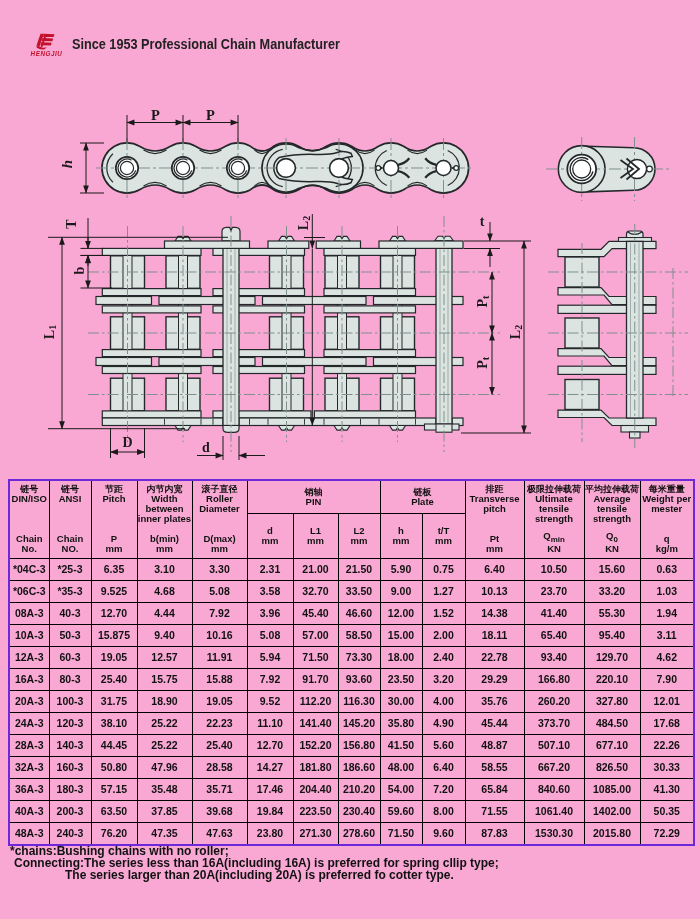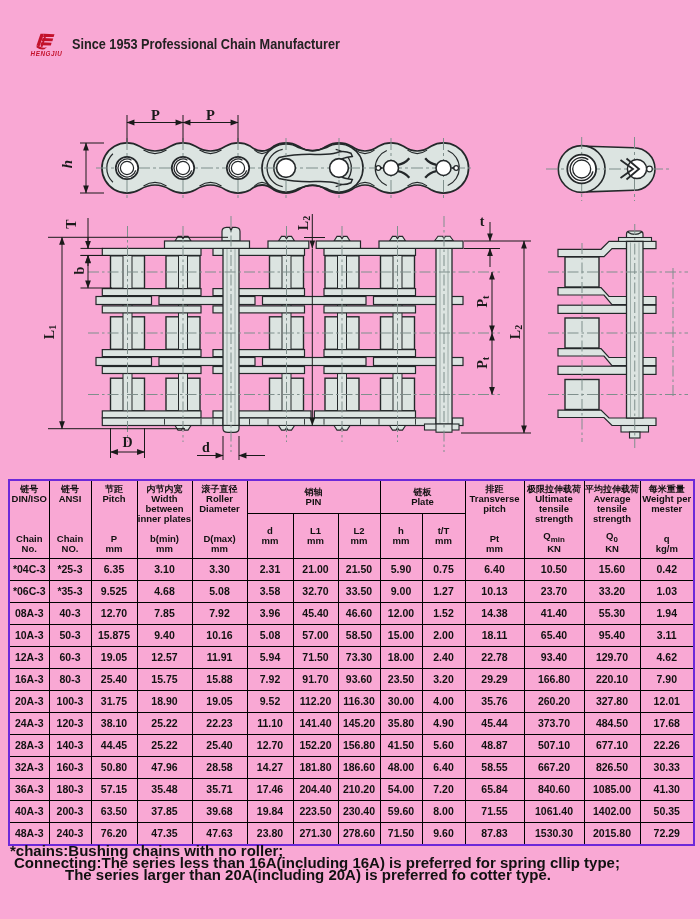--- a/index.html
+++ b/index.html
@@ -10,21 +10,21 @@
          letter-spacing:0px;}
   #tablewrap{position:absolute;left:8px;top:479px;}
   table{border-collapse:collapse;table-layout:fixed;border:2px solid #6d28d9;}
   td,th{border:1px solid #000;padding:0;margin:0;box-sizing:border-box;
         font-size:10.5px;font-weight:bold;color:#111;text-align:center;vertical-align:middle;
         line-height:1.05;}
   .hz{font-size:9px;}
   tr.h1 td, tr.h2 td{font-size:9.5px;}
   .hcell{display:flex;flex-direction:column;justify-content:space-between;height:70px;padding:3px 0 4px 0;}
   tr.dr{height:22px;}
-  .notes{position:absolute;left:10px;top:845px;font-size:15px;font-weight:bold;color:#111;line-height:12px;}
+  .notes{position:absolute;left:10px;top:845px;font-size:12px;font-weight:bold;color:#111;line-height:12px;}
 </style>
 </head>
 <body>
 <div id="page">
 
   <svg width="60" height="48" viewBox="0 0 60 48" style="position:absolute;left:26px;top:14px">
     <g fill="#c3112b">
       <path d="M14.5,19.8 L18,19.8 L13.5,32.5 L10.6,31.2 Z"></path>
       <path d="M18.9,20.6 L20.5,21.2 L16.3,33.2 L14.6,32.6 Z"></path>
       <path d="M18,19.8 L28.5,20.3 L27.6,23 L17,22.9 Z"></path>
@@ -369,21 +369,21 @@
             <td>3.10</td>
             <td>3.30</td>
             <td>2.31</td>
             <td>21.00</td>
             <td>21.50</td>
             <td>5.90</td>
             <td>0.75</td>
             <td>6.40</td>
             <td>10.50</td>
             <td>15.60</td>
-            <td>0.42</td>
+            <td>0.63</td>
           </tr>
    <tr class="dr">
             <td>*06C-3</td>
             <td>*35-3</td>
             <td>9.525</td>
             <td>4.68</td>
             <td>5.08</td>
             <td>3.58</td>
             <td>32.70</td>
             <td>33.50</td>
@@ -391,21 +391,21 @@
             <td>1.27</td>
             <td>10.13</td>
             <td>23.70</td>
             <td>33.20</td>
             <td>1.03</td>
           </tr>
    <tr class="dr">
             <td>08A-3</td>
             <td>40-3</td>
             <td>12.70</td>
-            <td>7.85</td>
+            <td>4.44</td>
             <td>7.92</td>
             <td>3.96</td>
             <td>45.40</td>
             <td>46.60</td>
             <td>12.00</td>
             <td>1.52</td>
             <td>14.38</td>
             <td>41.40</td>
             <td>55.30</td>
             <td>1.94</td>

